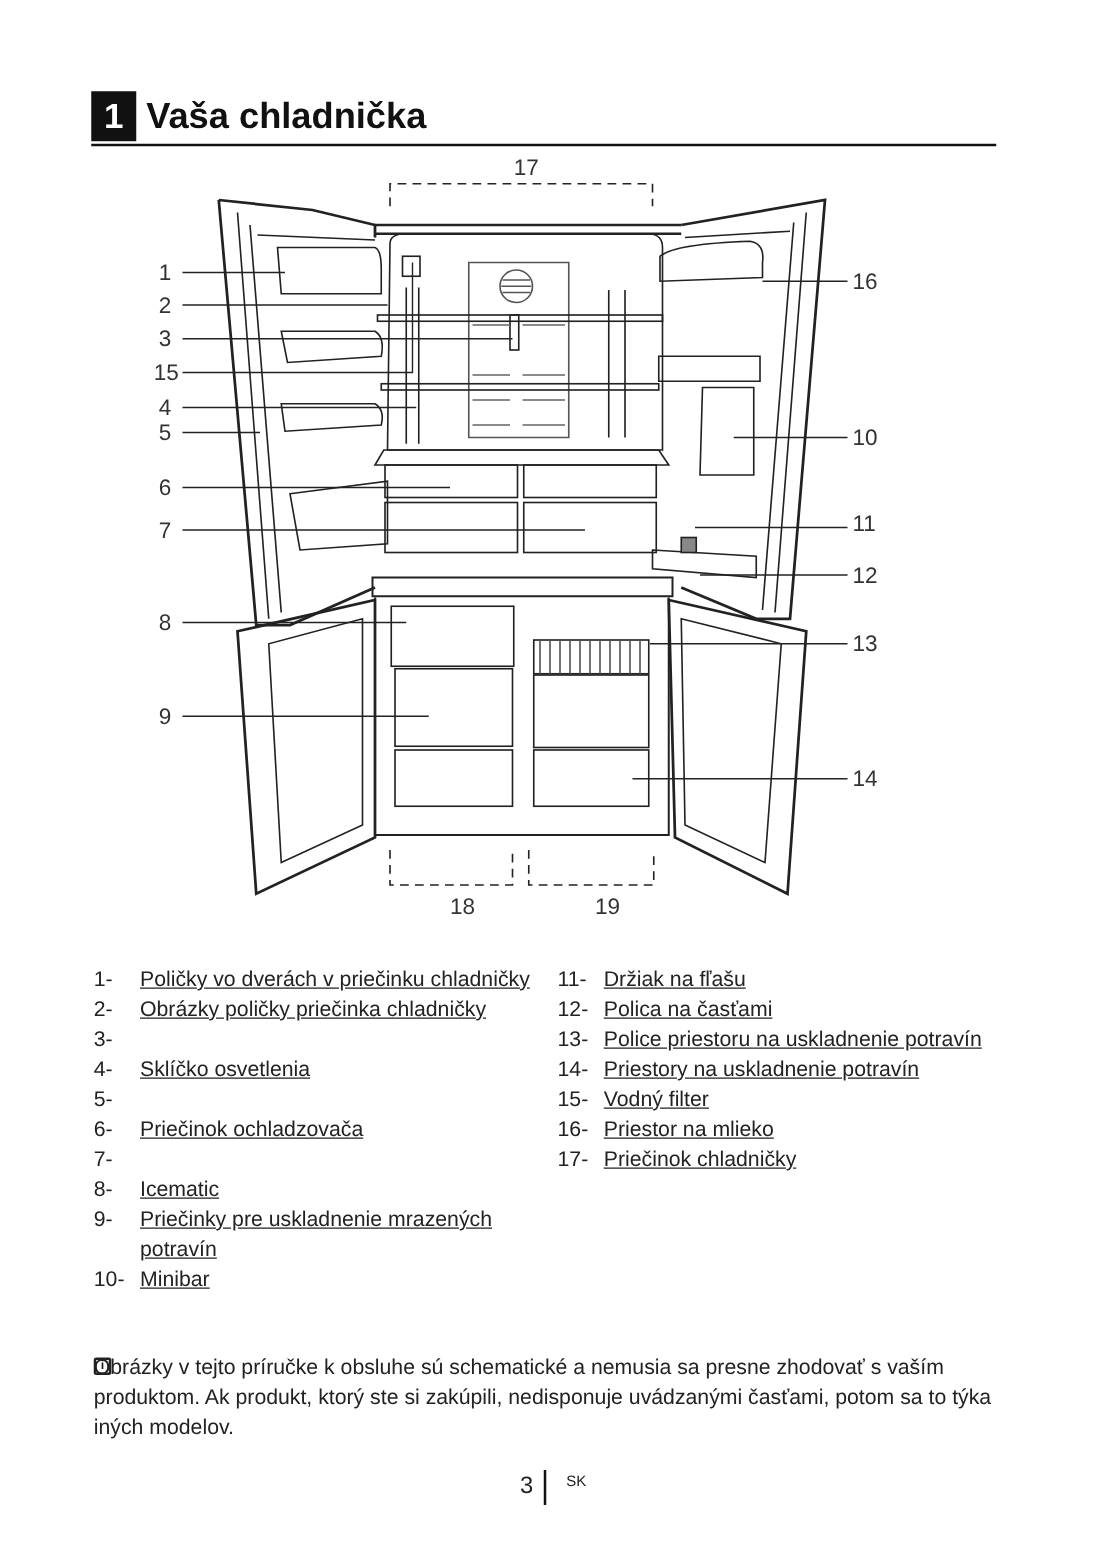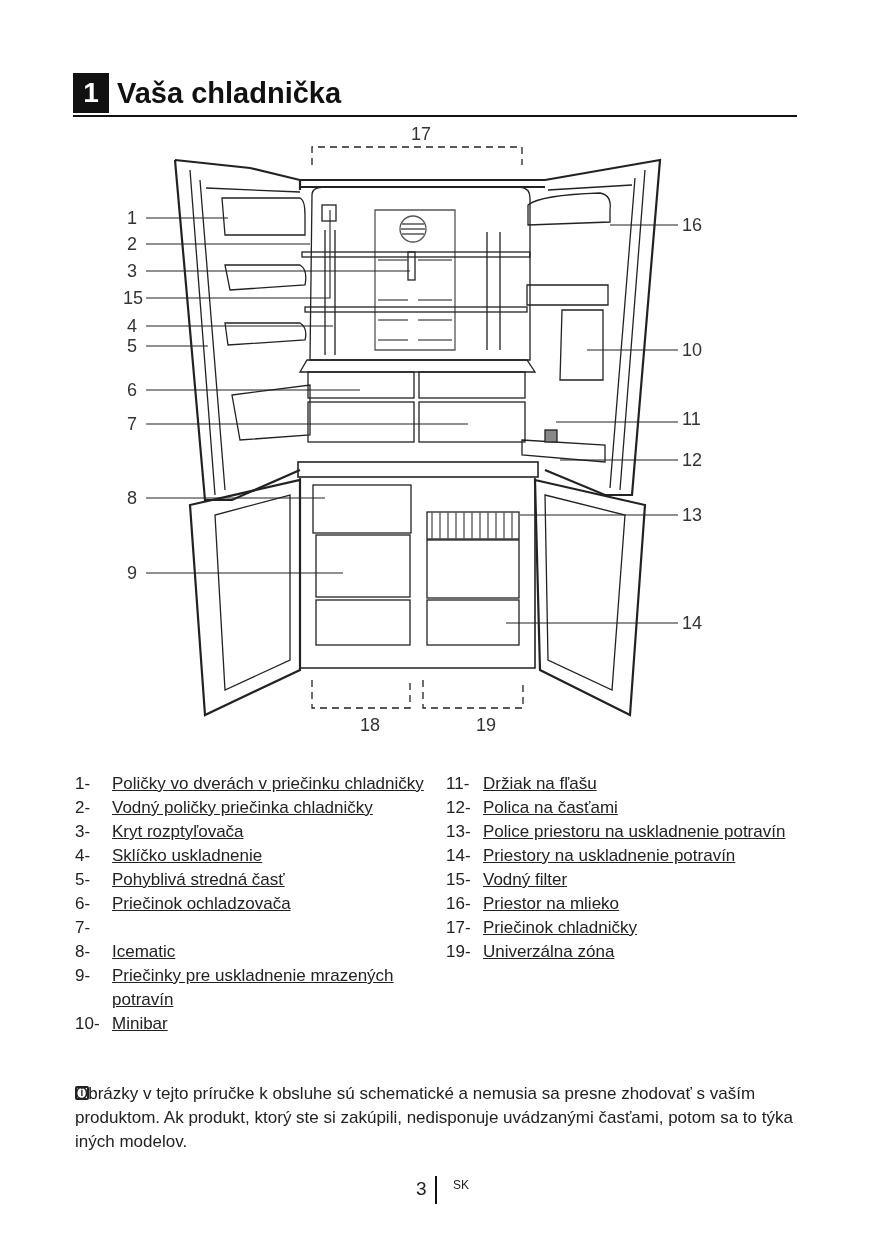--- a/index.html
+++ b/index.html
@@ -134,33 +134,31 @@
   <text class="callout" x="476" y="731">19</text>
 </svg>
 
 <div class="legend left">
   <div class="legend-item">
       <span class="legend-num">1-</span>
       <span class="legend-text">Poličky vo dverách v priečinku chladničky</span>
     </div>
   <div class="legend-item">
       <span class="legend-num">2-</span>
-      <span class="legend-text">Vodný poličky priečinka chladničky</span>
+      <span class="legend-text">Obrázky poličky priečinka chladničky</span>
     </div>
   <div class="legend-item">
       <span class="legend-num">3-</span>
-      <span class="legend-text">Kryt rozptyľovača</span>
     </div>
   <div class="legend-item">
       <span class="legend-num">4-</span>
-      <span class="legend-text">Sklíčko uskladnenie</span>
+      <span class="legend-text">Sklíčko osvetlenia</span>
     </div>
   <div class="legend-item">
       <span class="legend-num">5-</span>
-      <span class="legend-text">Pohyblivá stredná časť</span>
     </div>
   <div class="legend-item">
       <span class="legend-num">6-</span>
       <span class="legend-text">Priečinok ochladzovača</span>
     </div>
   <div class="legend-item">
       <span class="legend-num">7-</span>
     </div>
   <div class="legend-item">
       <span class="legend-num">8-</span>
@@ -197,24 +195,20 @@
       <span class="legend-num">15-</span>
       <span class="legend-text">Vodný filter</span>
     </div>
   <div class="legend-item">
       <span class="legend-num">16-</span>
       <span class="legend-text">Priestor na mlieko</span>
     </div>
   <div class="legend-item">
       <span class="legend-num">17-</span>
       <span class="legend-text">Priečinok chladničky</span>
-    </div>
-  <div class="legend-item">
-      <span class="legend-num">19-</span>
-      <span class="legend-text">Univerzálna zóna</span>
     </div>
 </div>
 
 <div class="note">
   <div class="note-icon">i</div>
   <div class="note-text">Obrázky v tejto príručke k obsluhe sú schematické a nemusia sa presne zhodovať s vaším produktom. Ak produkt, ktorý ste si zakúpili, nedisponuje uvádzanými časťami, potom sa to týka iných modelov.</div>
 </div>
 
 <div class="footer">
   <span class="page-num">3</span>

